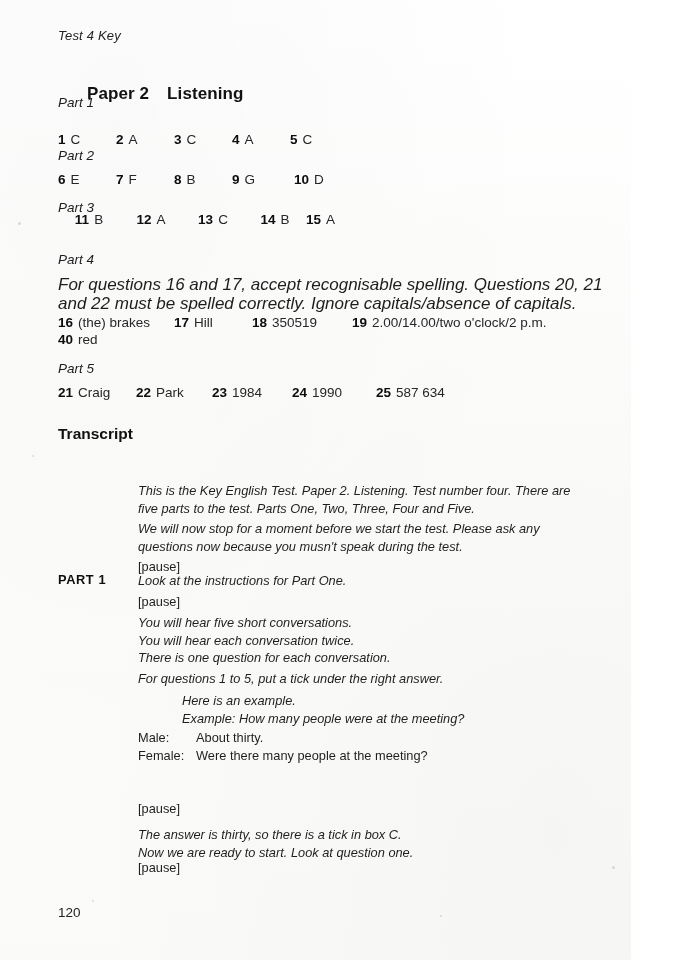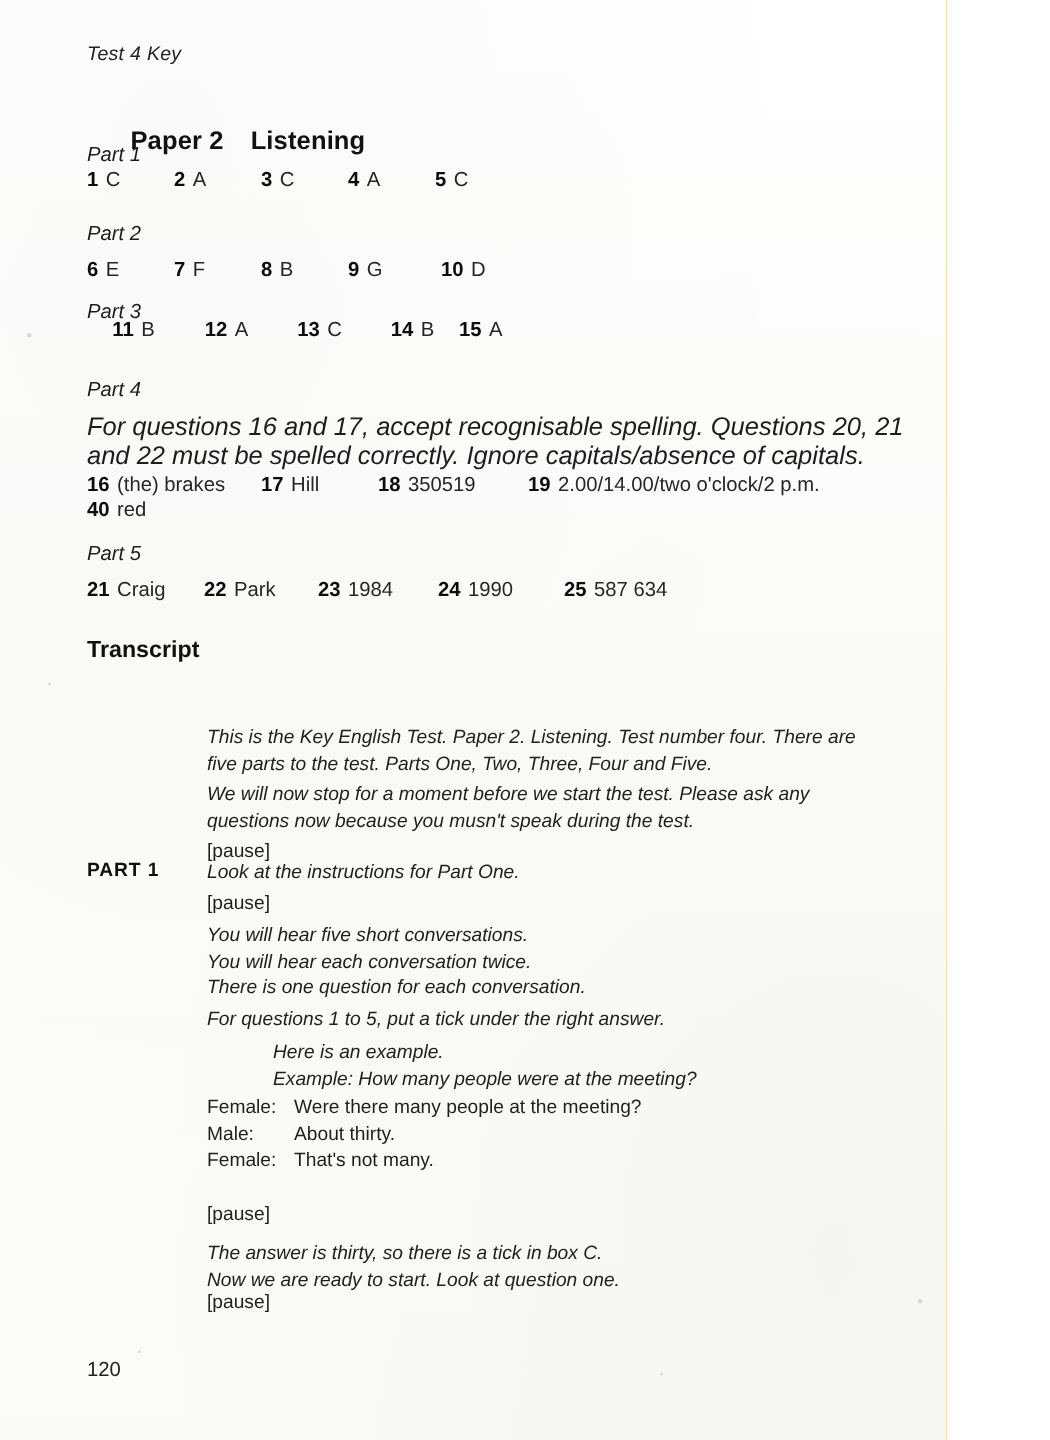--- a/index.html
+++ b/index.html
@@ -4,21 +4,21 @@
 <style>
   html, body {
     margin: 0;
     padding: 0;
     background: #ffffff;
   }
   .page {
     position: relative;
     width: 631px;
     height: 960px;
-    background: #eab308;
+    background: #bef264;
     font-family: "Liberation Sans", sans-serif;
     color: #1b1b1b;
     overflow: hidden;
   }
   
   .page::before {
     content: "";
     position: absolute;
     inset: 0;
     background:
@@ -172,21 +172,21 @@
 <div class="page">
   <div class="layer">
 
     <div class="running-head">Test 4 Key</div>
 
     <div class="paper-title">
       <span>Paper 2</span><span class="gap"></span><span>Listening</span>
     </div>
 
     <div class="part-label" style="top:95px;">Part 1</div>
-    <div class="answer-row" style="top:112px;">
+    <div class="answer-row" style="top:132px;">
       <span class="ans" style="width:58px;"><span class="num">1</span><span class="val">C</span></span><span class="ans" style="width:58px;"><span class="num">2</span><span class="val">A</span></span><span class="ans" style="width:58px;"><span class="num">3</span><span class="val">C</span></span><span class="ans" style="width:58px;"><span class="num">4</span><span class="val">A</span></span><span class="ans"><span class="num">5</span><span class="val">C</span></span>
     </div>
 
     <div class="part-label" style="top:148px;font-style:italic;">Part 2</div>
     <div class="answer-row" style="top:172px;">
       <span class="ans" style="width:58px;"><span class="num">6</span><span class="val">E</span></span><span class="ans" style="width:58px;"><span class="num">7</span><span class="val">F</span></span><span class="ans" style="width:58px;"><span class="num">8</span><span class="val">B</span></span><span class="ans" style="width:62px;"><span class="num">9</span><span class="val">G</span></span><span class="ans"><span class="num">10</span><span class="val">D</span></span>
     </div>
 
     <div class="part-label" style="top:200px;">Part 3</div>
     <div class="answer-row" style="top:212px;text-align:center;">
@@ -218,23 +218,22 @@
     <div class="tr-plain" style="top:593px;">[pause]</div>
 
     <div class="tr-lines" style="top:614px; white-space:pre-line;">You will hear five short conversations.
 You will hear each conversation twice.
 There is one question for each conversation.</div>
     <div class="tr-para" style="top:670px;">For questions 1 to 5, put a tick under the right answer.</div>
     <div class="tr-lines" style="top:692px; white-space:pre-line;margin-left:44px;">Here is an example.
 Example: How many people were at the meeting?</div>
 
     <div class="dialogue" style="top:729px;">
+      <div class="d-row"><span class="spk">Male:</span><span class="txt">About thirty.</span></div>
       <div class="d-row"><span class="spk">Female:</span><span class="txt">Were there many people at the meeting?</span></div>
-      <div class="d-row"><span class="spk">Male:</span><span class="txt">About thirty.</span></div>
-      <div class="d-row"><span class="spk">Female:</span><span class="txt">That's not many.</span></div>
     </div>
 
     <div class="tr-plain" style="top:800px;">[pause]</div>
     <div class="tr-lines" style="top:826px; white-space:pre-line;">The answer is thirty, so there is a tick in box C.
 Now we are ready to start. Look at question one.</div>
     <div class="tr-plain" style="top:859px;">[pause]</div>
 
     <div class="page-number">120</div>
   </div>
 

